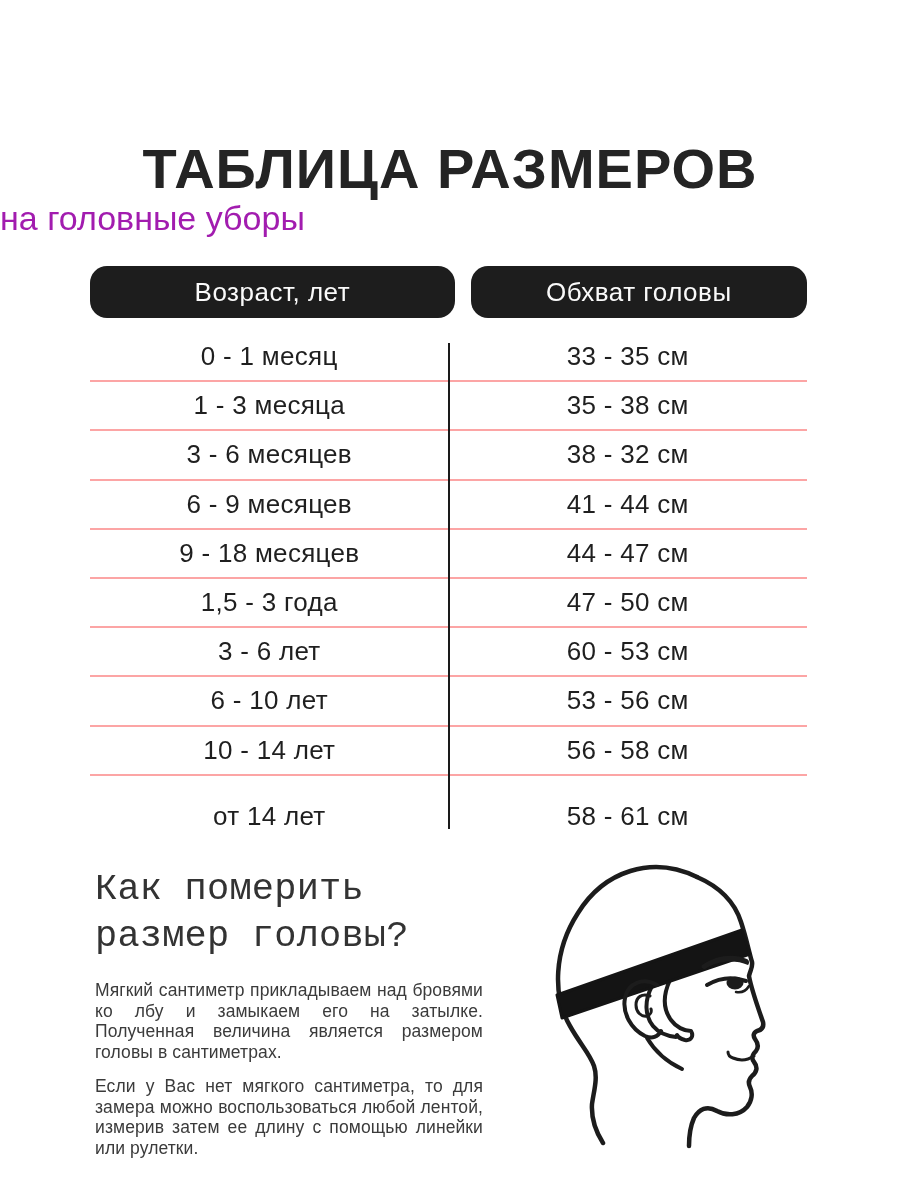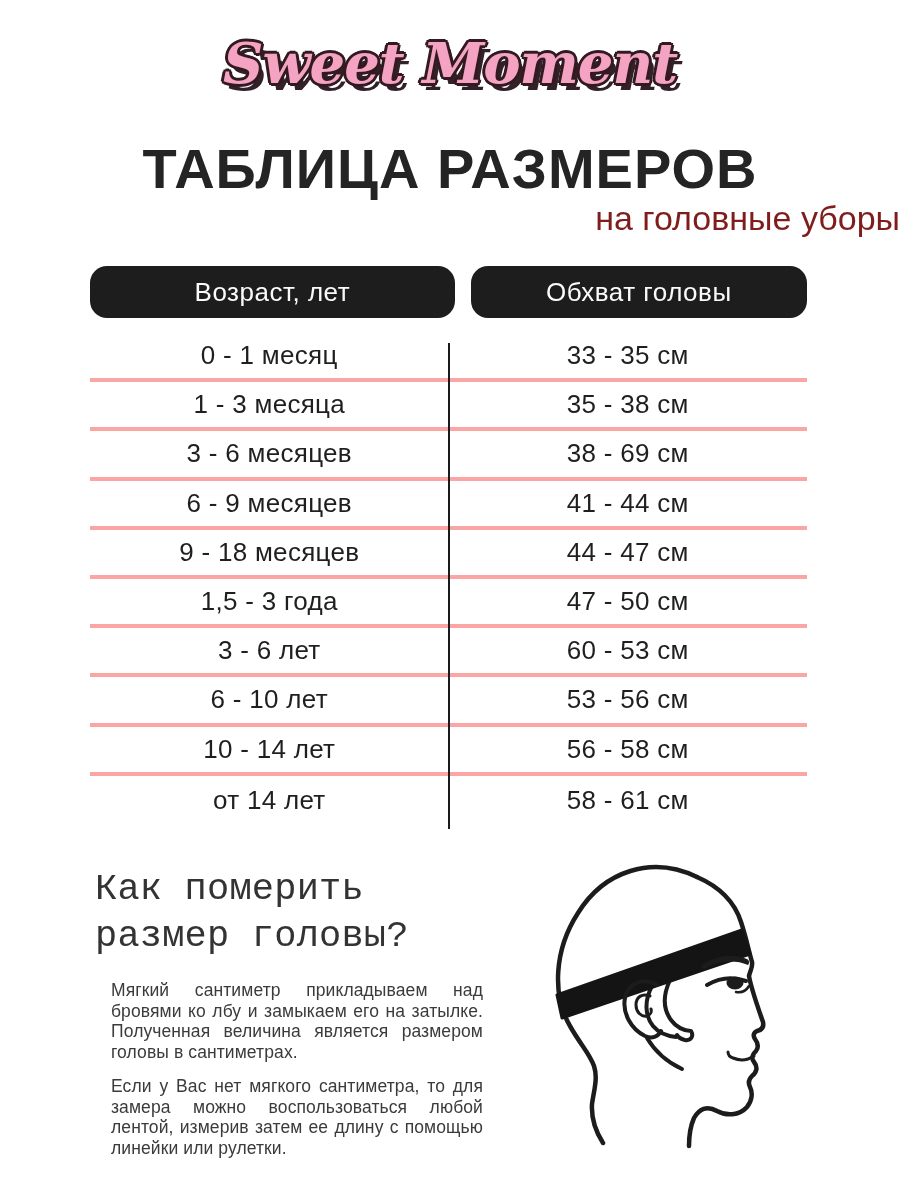--- a/index.html
+++ b/index.html
@@ -16,65 +16,64 @@
       3px 0 0 #331a21,-3px 0 0 #331a21,0 3px 0 #331a21,0 -3px 0 #331a21,
       2px 2px 0 #331a21,-2px 2px 0 #331a21,2px -2px 0 #331a21,-2px -2px 0 #331a21,
       5px 7px 0 #33212a;
   }
   
   .title{
     position:absolute;top:136px;left:0;width:100%;text-align:center;
     font-size:56px;font-weight:800;letter-spacing:1px;color:#242424;
   }
   .subtitle{
-    position:absolute;top:199px;left:0;width:100%;text-align:right;
-    font-size:34px;font-weight:400;color:#7f1d1d;
+    position:absolute;top:199px;left:0;width:100%;text-align:left;
+    font-size:34px;font-weight:400;color:#a21caf;
   }
   
   .pills{position:absolute;top:266px;left:90px;width:717px;display:flex;gap:16px;}
   .pill{
     background:#1d1d1d;color:#fafafa;height:52px;border-radius:17px;
     display:flex;align-items:center;justify-content:center;
     font-size:26px;letter-spacing:.5px;
   }
   .pill.left{width:425px;}
   .pill.right{width:392px;text-align:right;}
   .rows{position:absolute;top:333px;left:90px;width:717px;}
   .rows .vdivider{
     position:absolute;left:358px;top:10px;height:486px;width:2px;background:#1a1a1a;
   }
   .trow{
     display:flex;height:49.2px;box-sizing:border-box;
-    border-bottom:4px solid #fca5a5;
+    border-bottom:2px solid #fca5a5;
   }
-  .trow:last-child{border-bottom:none;}
+  .trow:last-child{border-bottom:none;margin-top:16px;}
   .tcell{
     flex:1;display:flex;align-items:center;justify-content:center;
     font-size:26px;color:#1f1f1f;letter-spacing:.3px;
   }
   
   .howto-heading{
     position:absolute;top:866px;left:95px;
     font-size:37px;line-height:47px;font-weight:500;color:#333;
     white-space:pre-line;letter-spacing:.2px;font-family:Liberation Mono, monospace;
   }
   .howto-text{position:absolute;top:980px;left:95px;width:388px;}
   .howto-text p{
-    margin:0 0 14px 16px;font-size:17.5px;line-height:20.5px;
+    margin:0 0 14px 0;font-size:17.5px;line-height:20.5px;
     text-align:justify;color:#3b3b3b;letter-spacing:.1px;
   }
   
   .illus{position:absolute;left:540px;top:855px;width:360px;height:300px;}
 </style>
 </head>
 <body>
 
 <div class="page">
 
-  <div class="logo">Sweet Moment</div>
 
   <div class="title">ТАБЛИЦА РАЗМЕРОВ</div>
   <div class="subtitle">на головные уборы</div>
 
   <div class="pills">
     <div class="pill left">Возраст, лет</div>
     <div class="pill right">Обхват головы</div>
   </div>
 
   <div class="rows">
@@ -82,21 +81,21 @@
     <div class="trow">
       <div class="tcell">0 - 1 месяц</div>
       <div class="tcell">33 - 35 см</div>
     </div>
     <div class="trow">
       <div class="tcell">1 - 3 месяца</div>
       <div class="tcell">35 - 38 см</div>
     </div>
     <div class="trow">
       <div class="tcell">3 - 6 месяцев</div>
-      <div class="tcell">38 - 69 см</div>
+      <div class="tcell">38 - 32 см</div>
     </div>
     <div class="trow">
       <div class="tcell">6 - 9 месяцев</div>
       <div class="tcell">41 - 44 см</div>
     </div>
     <div class="trow">
       <div class="tcell">9 - 18 месяцев</div>
       <div class="tcell">44 - 47 см</div>
     </div>
     <div class="trow">

